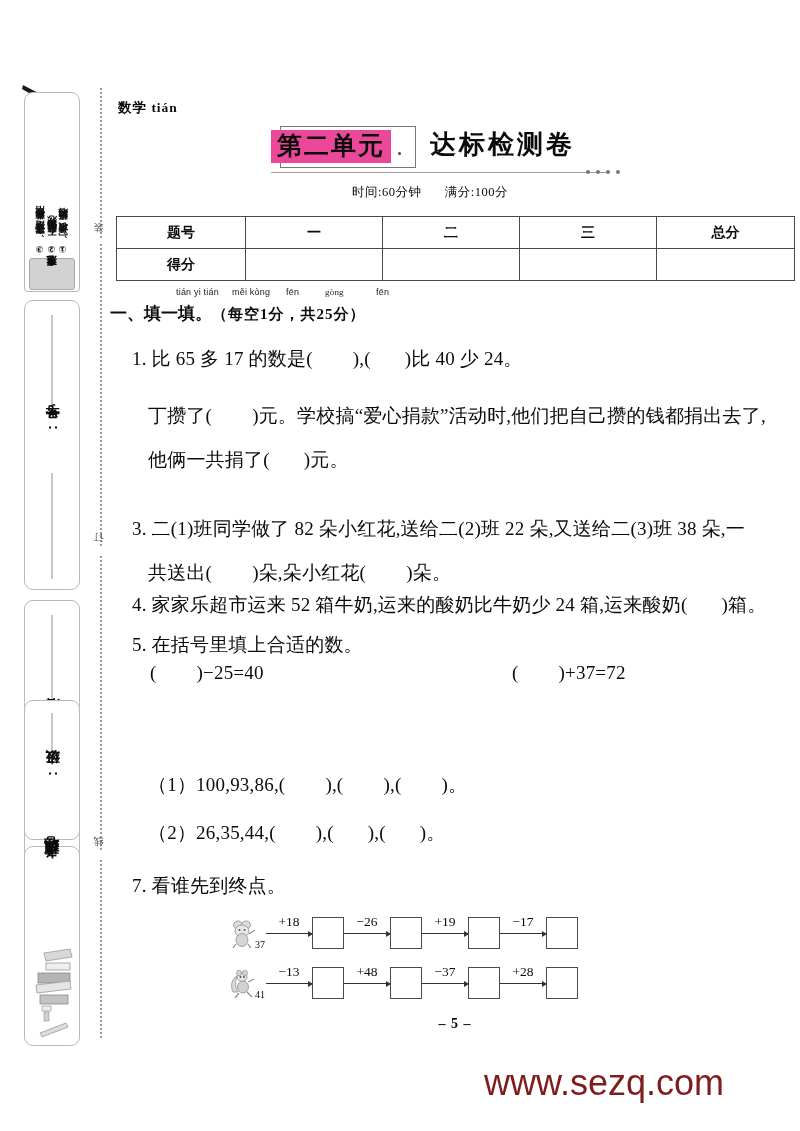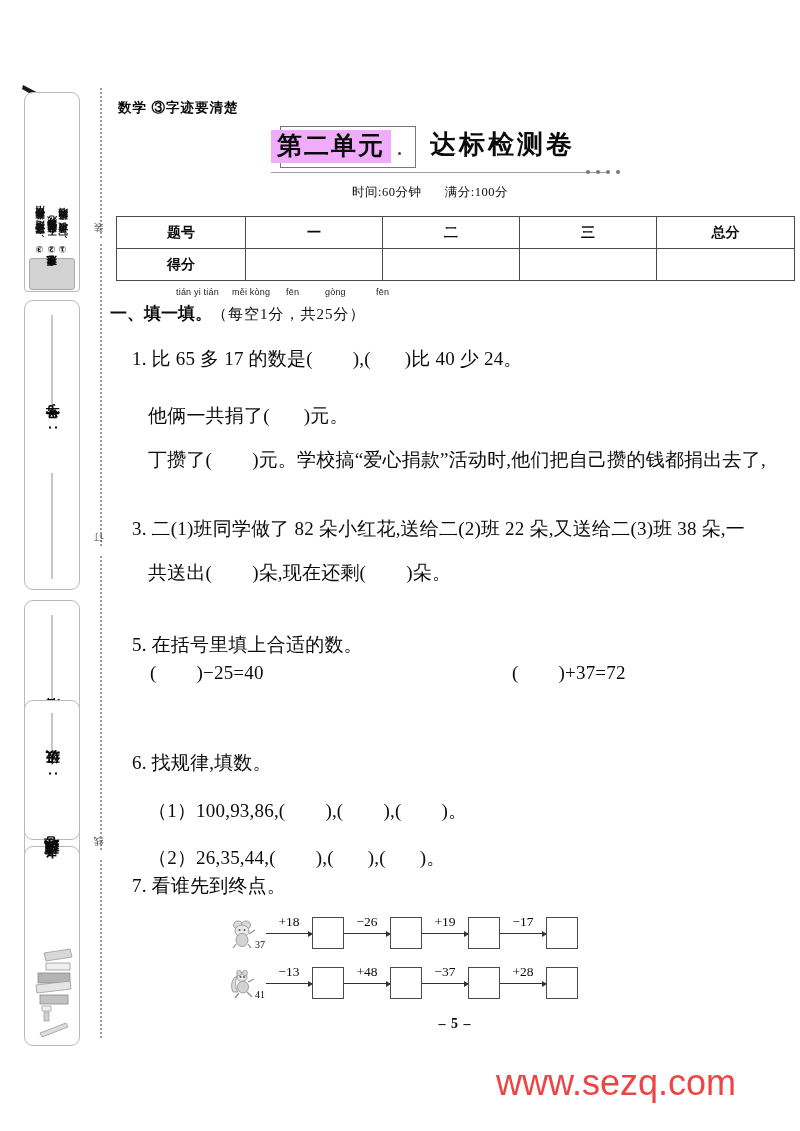--- a/index.html
+++ b/index.html
@@ -184,21 +184,21 @@
     position: absolute;
     left: 0;
     top: 126px;
     width: 690px;
     height: 66px;
   }
   #unit-chip {
     position: absolute;
     left: 161px;
     top: 4px;
-    background: #f0abfc;
+    background: #ec4899;
     padding: 2px 6px 3px 6px;
     font-size: 25px;
     font-weight: bold;
     font-family: "Liberation Serif", "DejaVu Serif", serif;
     letter-spacing: 2px;
     line-height: 1.12;
     z-index: 2;
   }
   #unit-chip-outline {
     position: absolute;
@@ -294,21 +294,21 @@
   .pinyin-row span { position: absolute; white-space: nowrap; }
   #sec1-heading {
     font-size: 17px;
     font-weight: bold;
     letter-spacing: 0px;
     margin-top: 2px;
     white-space: nowrap;
   }
   #sec1-heading .pts {
     font-size: 15px;
-    font-weight: normal;
+    font-weight: bold;
     letter-spacing: 1px;
   }
 
   
   .q {
     position: absolute;
     left: 22px;
     width: 660px;
     font-size: 19px;
     line-height: 1.35;
@@ -400,25 +400,25 @@
     top: 1016px;
     width: 690px;
     text-align: center;
     font-size: 14px;
     font-weight: bold;
     letter-spacing: 1px;
   }
 
   #watermark {
     position: absolute;
-    left: 496px;
+    left: 484px;
     top: 1062px;
     font-family: "Liberation Sans", "DejaVu Sans", sans-serif;
     font-size: 36px;
-    color: #ef4444;
+    color: #7f1d1d;
     letter-spacing: 0px;
   }
 </style>
 </head>
 <body>
 
 <div id="sidebar">
 
   <svg id="pen-nib" viewBox="0 0 26 18">
     <path d="M1 1 L24 13 L19 16 L0 5 Z" fill="#1a1a1a"></path>
@@ -473,21 +473,21 @@
   </div>
 
   <div id="dot-line"></div>
   <div class="dot-char" id="dot-char-1">装</div>
   <div class="dot-char" id="dot-char-2">订</div>
   <div class="dot-char" id="dot-char-3">线</div>
 </div>
 
 <div id="page">
 
-  <div id="subject-line">数学 ③字迹要清楚</div>
+  <div id="subject-line">数学 tián</div>
 
   <div id="title-block">
     <div id="unit-chip-outline"></div>
     <div id="unit-chip">第二单元</div>
     <div id="unit-dot"></div>
     <div id="exam-title">达标检测卷</div>
     <div id="title-rule"></div>
     <div class="title-dot" style="left:476px;"></div>
     <div class="title-dot" style="left:486px;"></div>
     <div class="title-dot" style="left:496px;"></div>
@@ -516,71 +516,73 @@
         <td class="total"></td>
       </tr>
     </tbody>
   </table>
 
   <div id="section-1">
     <div class="pinyin-row">
       <span style="left:24px;padding-left:42px;">tián yi tián</span>
       <span style="left:122px;">měi kòng</span>
       <span style="left:176px;">fēn</span>
-      <span style="left:215px;">gòng</span>
+      <span style="left:215px;font-family:Liberation Serif, serif;">gòng</span>
       <span style="left:266px;">fēn</span>
     </div>
     <div id="sec1-heading">
       <span>一、填一填。</span><span class="pts">（每空1分，共25分）</span>
     </div>
   </div>
 
   <div class="q" style="top:346px;">
     <div class="q-line">
       <span class="num">1.</span>
       <span>比 65 多 17 的数是(</span><span class="blank blank-lg"></span><span>),(</span><span class="blank blank-md"></span><span>)比 40 少 24。</span>
     </div>
   </div>
 
   <div class="q" style="top:385px;">
     <div class="q-line indent" style="margin-top:18px;">
+      <span>丁攒了(</span><span class="blank blank-lg"></span><span>)元。学校搞“爱心捐款”活动时,他们把自己攒的钱都捐出去了,</span>
+    </div>
+    <div class="q-line indent" style="margin-top:18px;">
       <span>他俩一共捐了(</span><span class="blank blank-md"></span><span>)元。</span>
-    </div>
-    <div class="q-line indent" style="margin-top:18px;">
-      <span>丁攒了(</span><span class="blank blank-lg"></span><span>)元。学校搞“爱心捐款”活动时,他们把自己攒的钱都捐出去了,</span>
     </div>
   </div>
 
   <div class="q" style="top:516px;">
     <div class="q-line">
       <span class="num">3.</span>
       <span>二(1)班同学做了 82 朵小红花,送给二(2)班 22 朵,又送给二(3)班 38 朵,一</span>
     </div>
     <div class="q-line indent" style="margin-top:18px;">
-      <span>共送出(</span><span class="blank blank-lg"></span><span>)朵,现在还剩(</span><span class="blank blank-lg"></span><span>)朵。</span>
-    </div>
-  </div>
-
+      <span>共送出(</span><span class="blank blank-lg"></span><span>)朵,朵小红花(</span><span class="blank blank-lg"></span><span>)朵。</span>
+    </div>
+  </div>
+
+  <div class="q" style="top:592px;">
+    <div class="q-line">
+      <span class="num">4.</span>
+      <span>家家乐超市运来 52 箱牛奶,运来的酸奶比牛奶少 24 箱,运来酸奶(</span><span class="blank blank-md"></span><span>)箱。</span>
+    </div>
+  </div>
 
   <div class="q" style="top:632px;">
     <div class="q-line">
       <span class="num">5.</span>
       <span>在括号里填上合适的数。</span>
     </div>
     <div class="two-col" style="margin-top:2px;">
       <span class="left"><span>(</span><span class="blank blank-lg"></span><span>)−25=40</span></span>
       <span class="right"><span>(</span><span class="blank blank-lg"></span><span>)+37=72</span></span>
     </div>
   </div>
 
   <div class="q" style="top:750px;">
-    <div class="q-line">
-      <span class="num">6.</span>
-      <span>找规律,填数。</span>
-    </div>
     <div class="q-line indent" style="margin-top:22px;">
       <span>（1）</span><span>100,93,86,(</span><span class="blank blank-lg"></span><span>),(</span><span class="blank blank-lg"></span><span>),(</span><span class="blank blank-lg"></span><span>)。</span>
     </div>
     <div class="q-line indent" style="margin-top:22px;">
       <span>（2）</span><span>26,35,44,(</span><span class="blank blank-lg"></span><span>),(</span><span class="blank blank-md"></span><span>),(</span><span class="blank blank-md"></span><span>)。</span>
     </div>
   </div>
 
   <div class="q" style="top:873px;">
     <div class="q-line">

